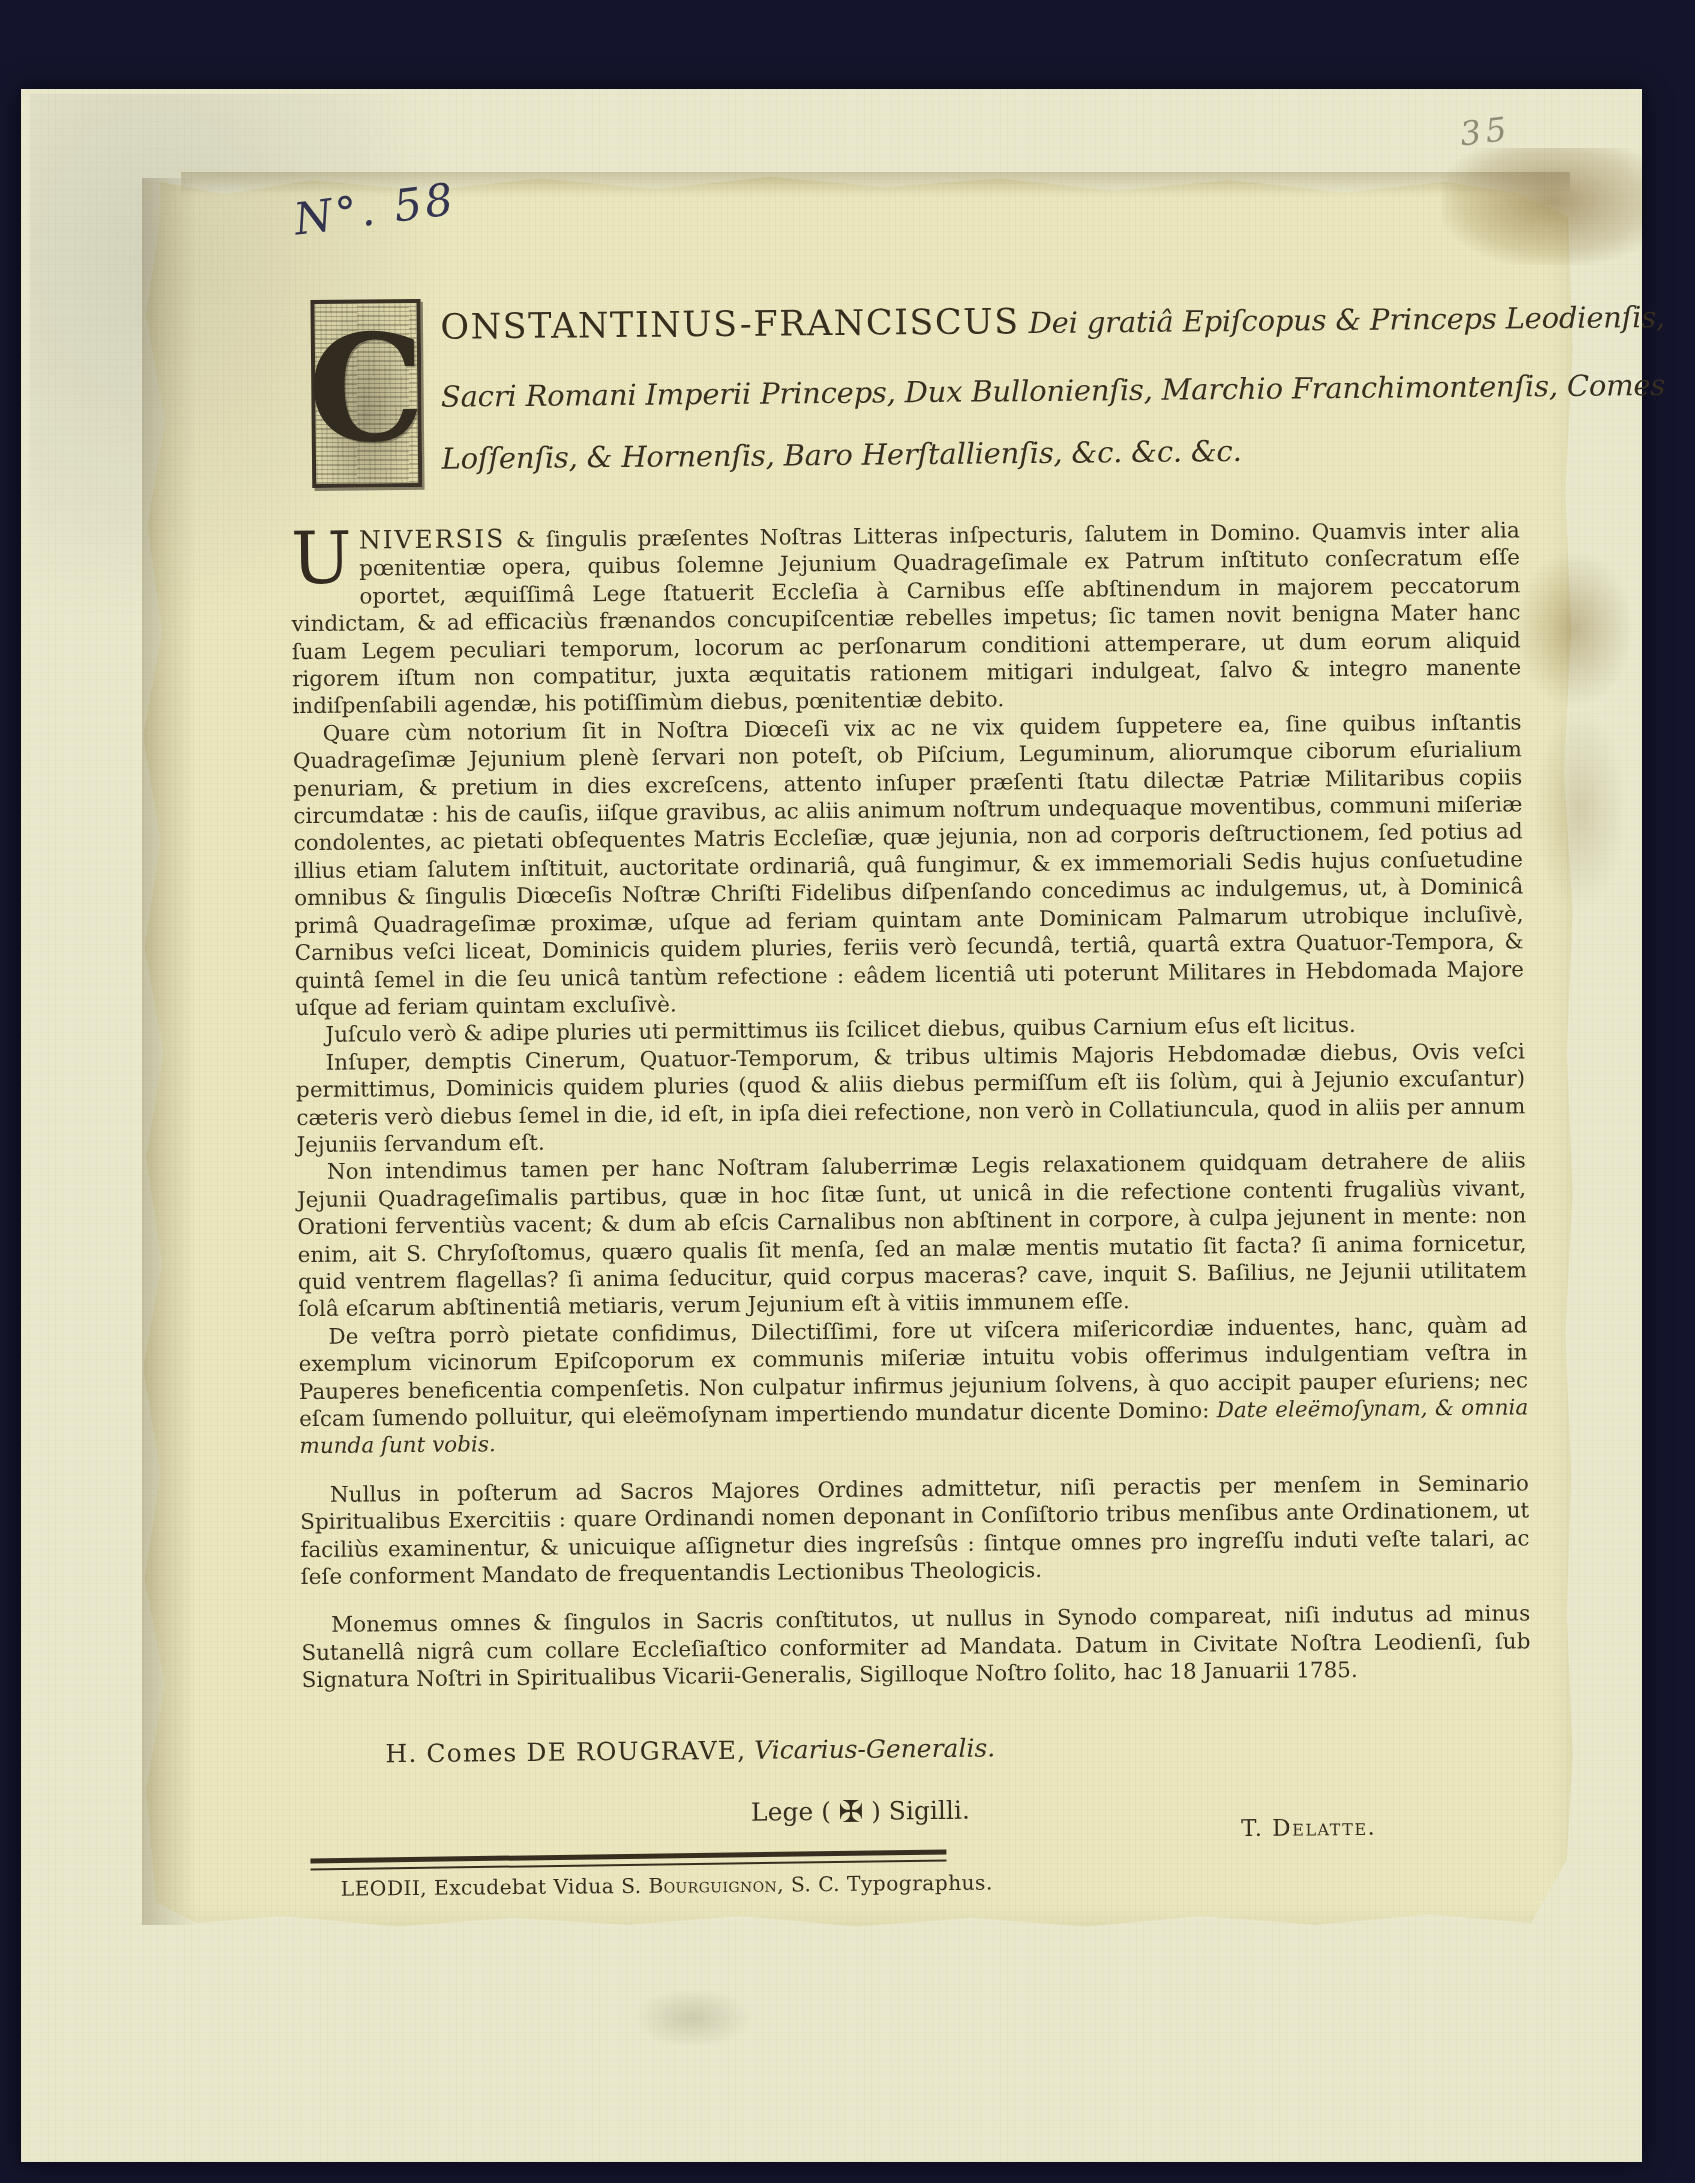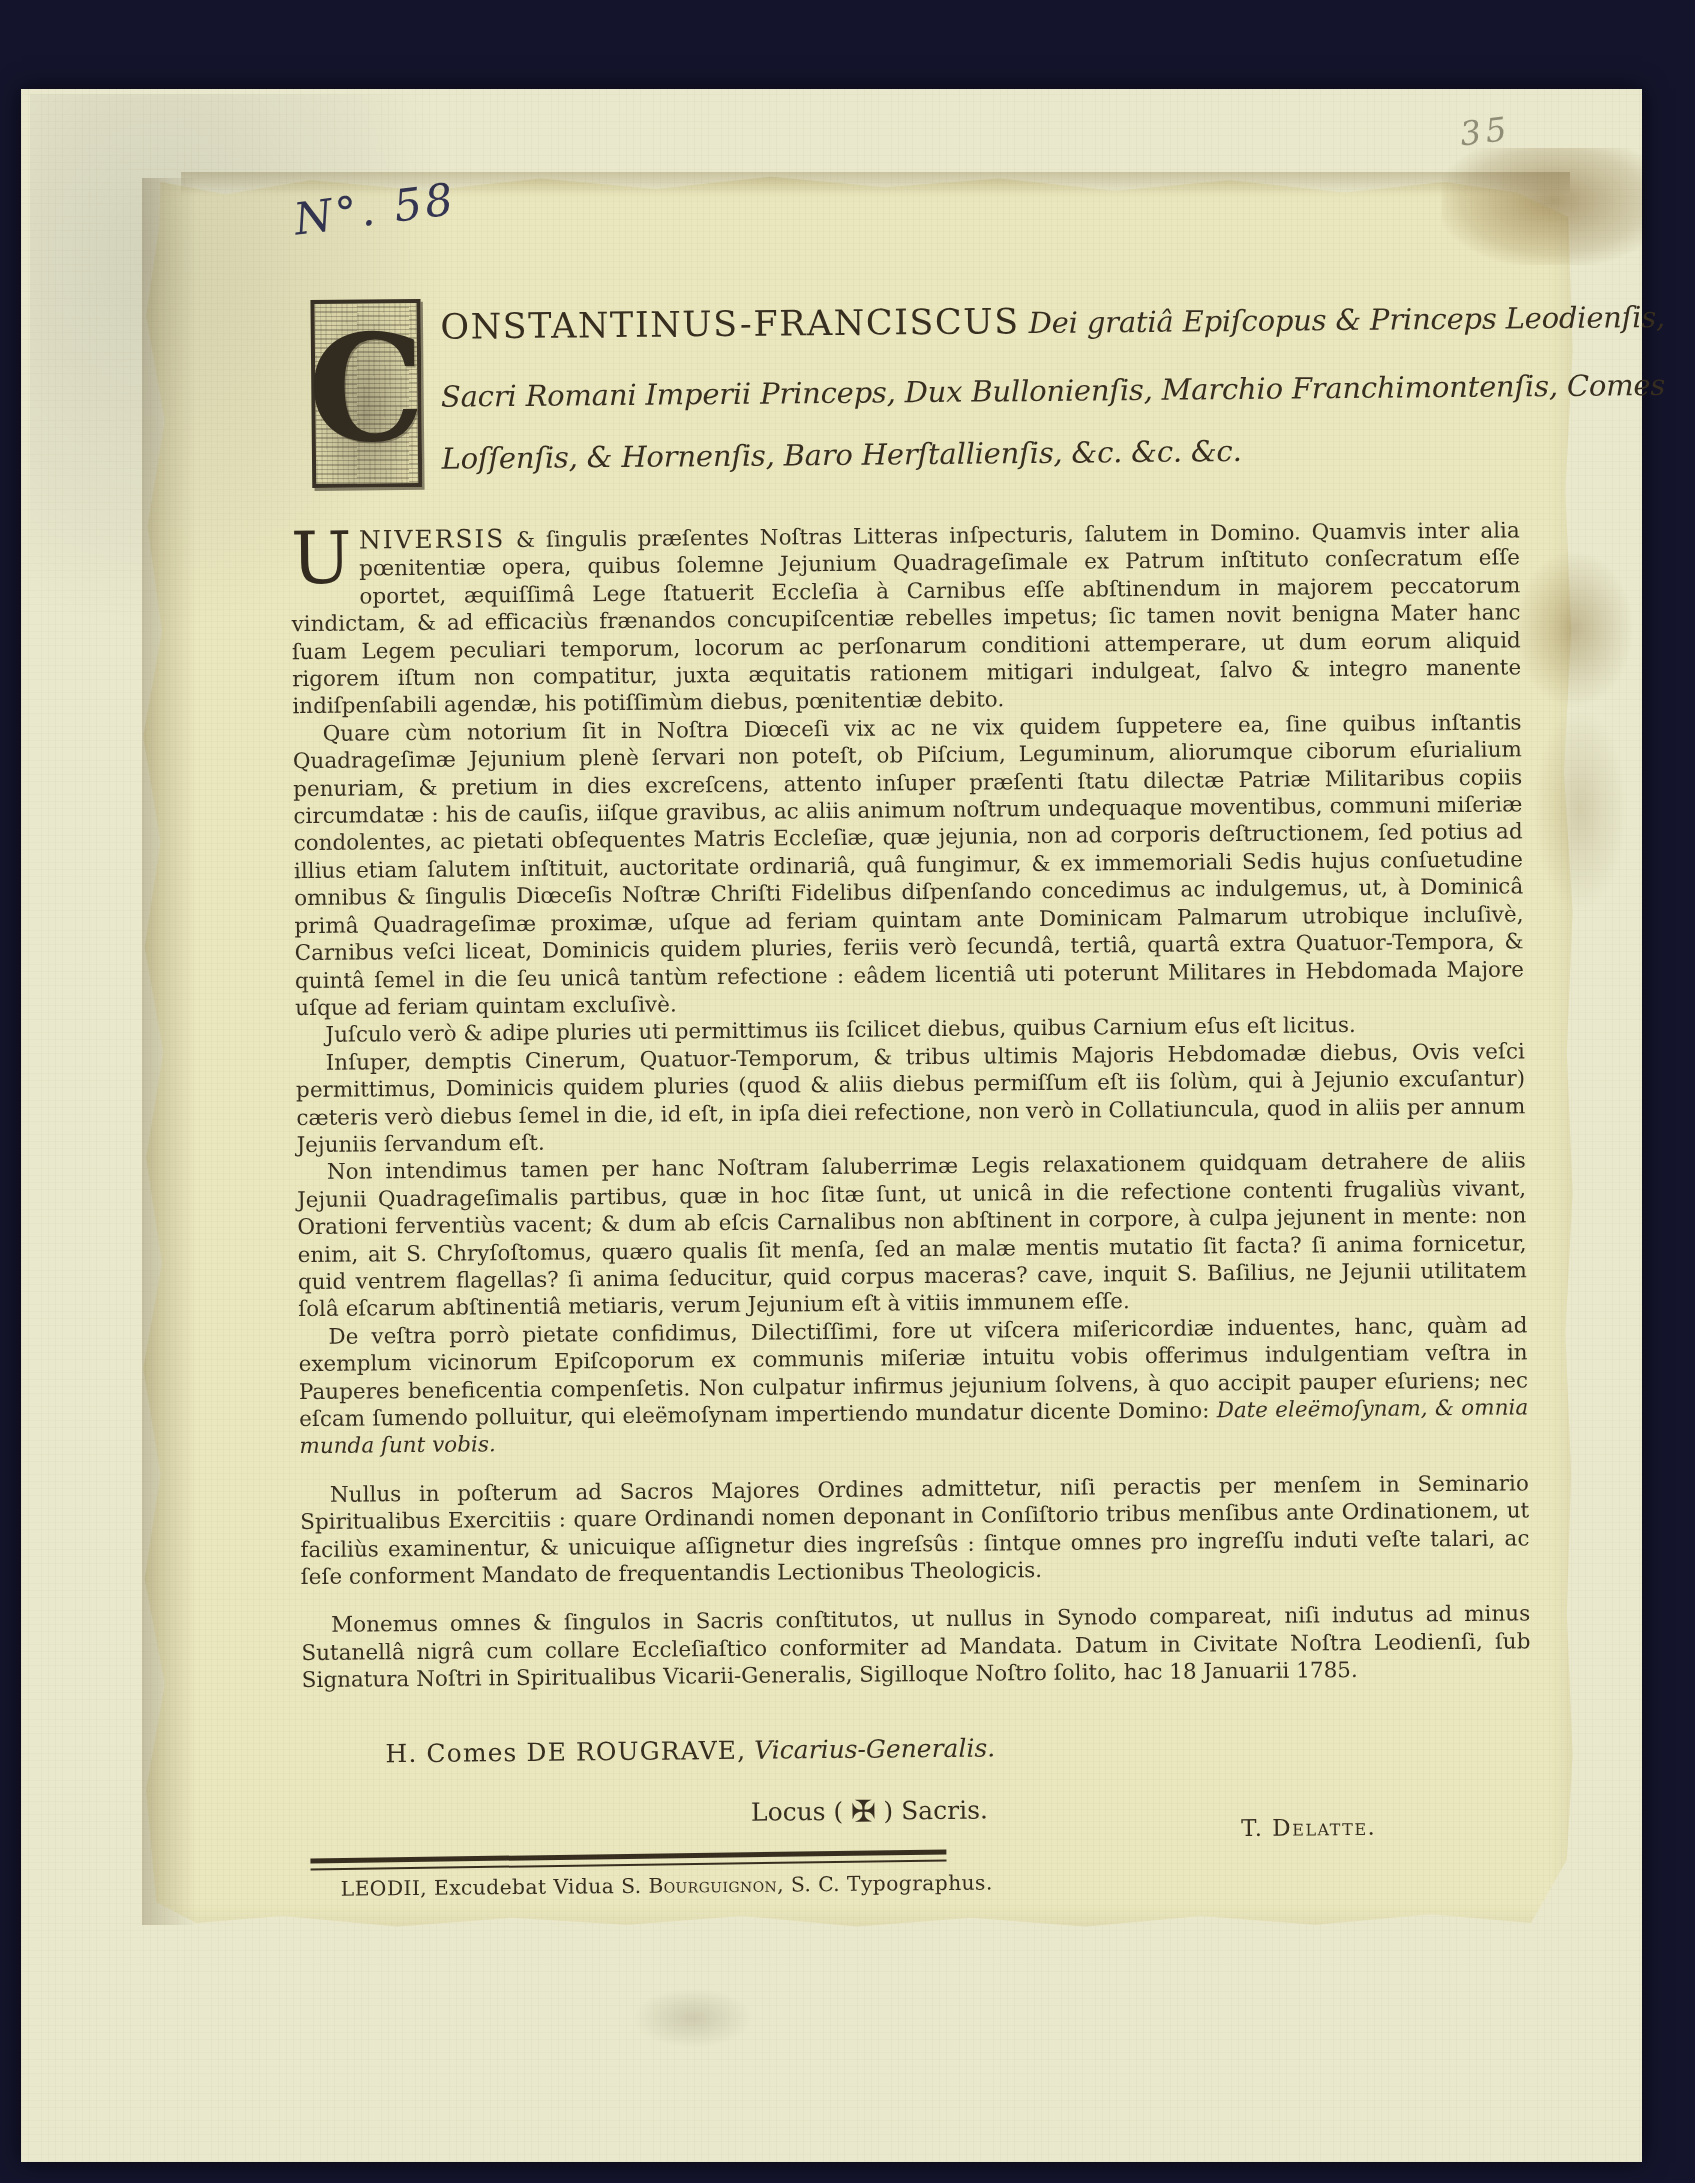--- a/index.html
+++ b/index.html
@@ -118,21 +118,21 @@
       <p>Juſculo verò &amp; adipe pluries uti permittimus iis ſcilicet diebus, quibus Carnium eſus eſt licitus.</p>
       <p>Inſuper, demptis Cinerum, Quatuor-Temporum, &amp; tribus ultimis Majoris Hebdomadæ diebus, Ovis veſci permittimus, Dominicis quidem pluries (quod &amp; aliis diebus permiſſum eſt iis ſolùm, qui à Jejunio excuſantur) cæteris verò diebus ſemel in die, id eſt, in ipſa diei refectione, non verò in Collatiuncula, quod in aliis per annum Jejuniis ſervandum eſt.</p>
       <p>Non intendimus tamen per hanc Noſtram ſaluberrimæ Legis relaxationem quidquam detrahere de aliis Jejunii Quadrageſimalis partibus, quæ in hoc ſitæ ſunt, ut unicâ in die refectione contenti frugaliùs vivant, Orationi ferventiùs vacent; &amp; dum ab eſcis Carnalibus non abſtinent in corpore, à culpa jejunent in mente: non enim, ait S. Chryſoſtomus, quæro qualis ſit menſa, ſed an malæ mentis mutatio ſit facta? ſi anima fornicetur, quid ventrem flagellas? ſi anima ſeducitur, quid corpus maceras? cave, inquit S. Baſilius, ne Jejunii utilitatem ſolâ eſcarum abſtinentiâ metiaris, verum Jejunium eſt à vitiis immunem eſſe.</p>
       <p><span>De veſtra porrò pietate confidimus, Dilectiſſimi, fore ut viſcera miſericordiæ induentes, hanc, quàm ad exemplum vicinorum Epiſcoporum ex communis miſeriæ intuitu vobis offerimus indulgentiam veſtra in Pauperes beneficentia compenſetis. Non culpatur infirmus jejunium ſolvens, à quo accipit pauper eſuriens; nec eſcam ſumendo polluitur, qui eleëmoſynam impertiendo mundatur dicente Domino:</span><span class="lat-it"> Date eleëmoſynam, &amp; omnia munda ſunt vobis.</span></p>
       <p class="gap">Nullus in poſterum ad Sacros Majores Ordines admittetur, niſi peractis per menſem in Seminario Spiritualibus Exercitiis : quare Ordinandi nomen deponant in Conſiſtorio tribus menſibus ante Ordinationem, ut faciliùs examinentur, &amp; unicuique aſſignetur dies ingreſsûs : ſintque omnes pro ingreſſu induti veſte talari, ac ſeſe conforment Mandato de frequentandis Lectionibus Theologicis.</p>
       <p class="gap">Monemus omnes &amp; ſingulos in Sacris conſtitutos, ut nullus in Synodo compareat, niſi indutus ad minus Sutanellâ nigrâ cum collare Eccleſiaſtico conformiter ad Mandata. Datum in Civitate Noſtra Leodienſi, ſub Signatura Noſtri in Spiritualibus Vicarii-Generalis, Sigilloque Noſtro ſolito, hac 18 Januarii 1785.</p>
     </div>
 
     <div class="signature"><span class="sig-caps">H. Comes DE ROUGRAVE,</span><span class="sig-it"> Vicarius-Generalis.</span></div>
 
-    <div class="seal-line"><span>Locus (</span><span class="seal-cross">✠</span><span>) Sacris.</span></div>
+    <div class="seal-line"><span>Lege (</span><span class="seal-cross">✠</span><span>) Sigilli.</span></div>
 
     <div class="countersig">T. Delatte.</div>
 
     <div class="double-rule"></div>
 
     <div class="imprint"><span>LEODII, Excudebat Vidua S. </span><span class="sc">Bourguignon</span><span>, S. C. Typographus.</span></div>
 
   </div>
 
   <div class="stain edge-top"></div>

